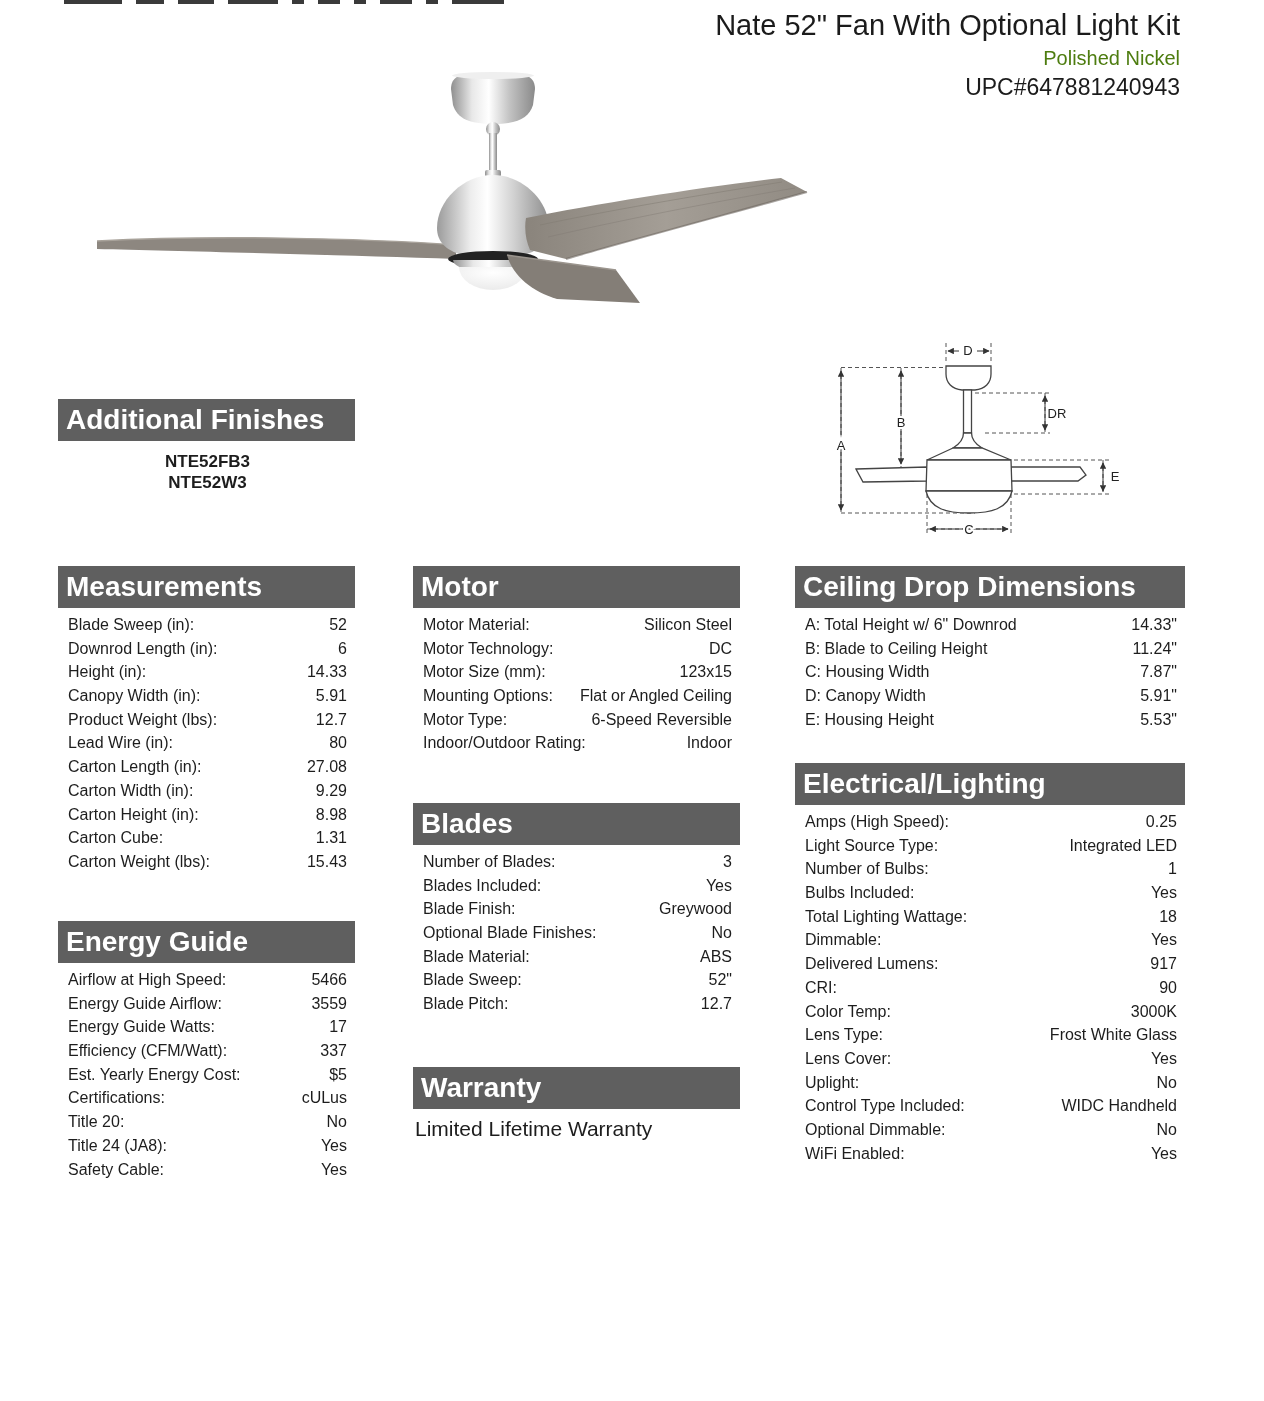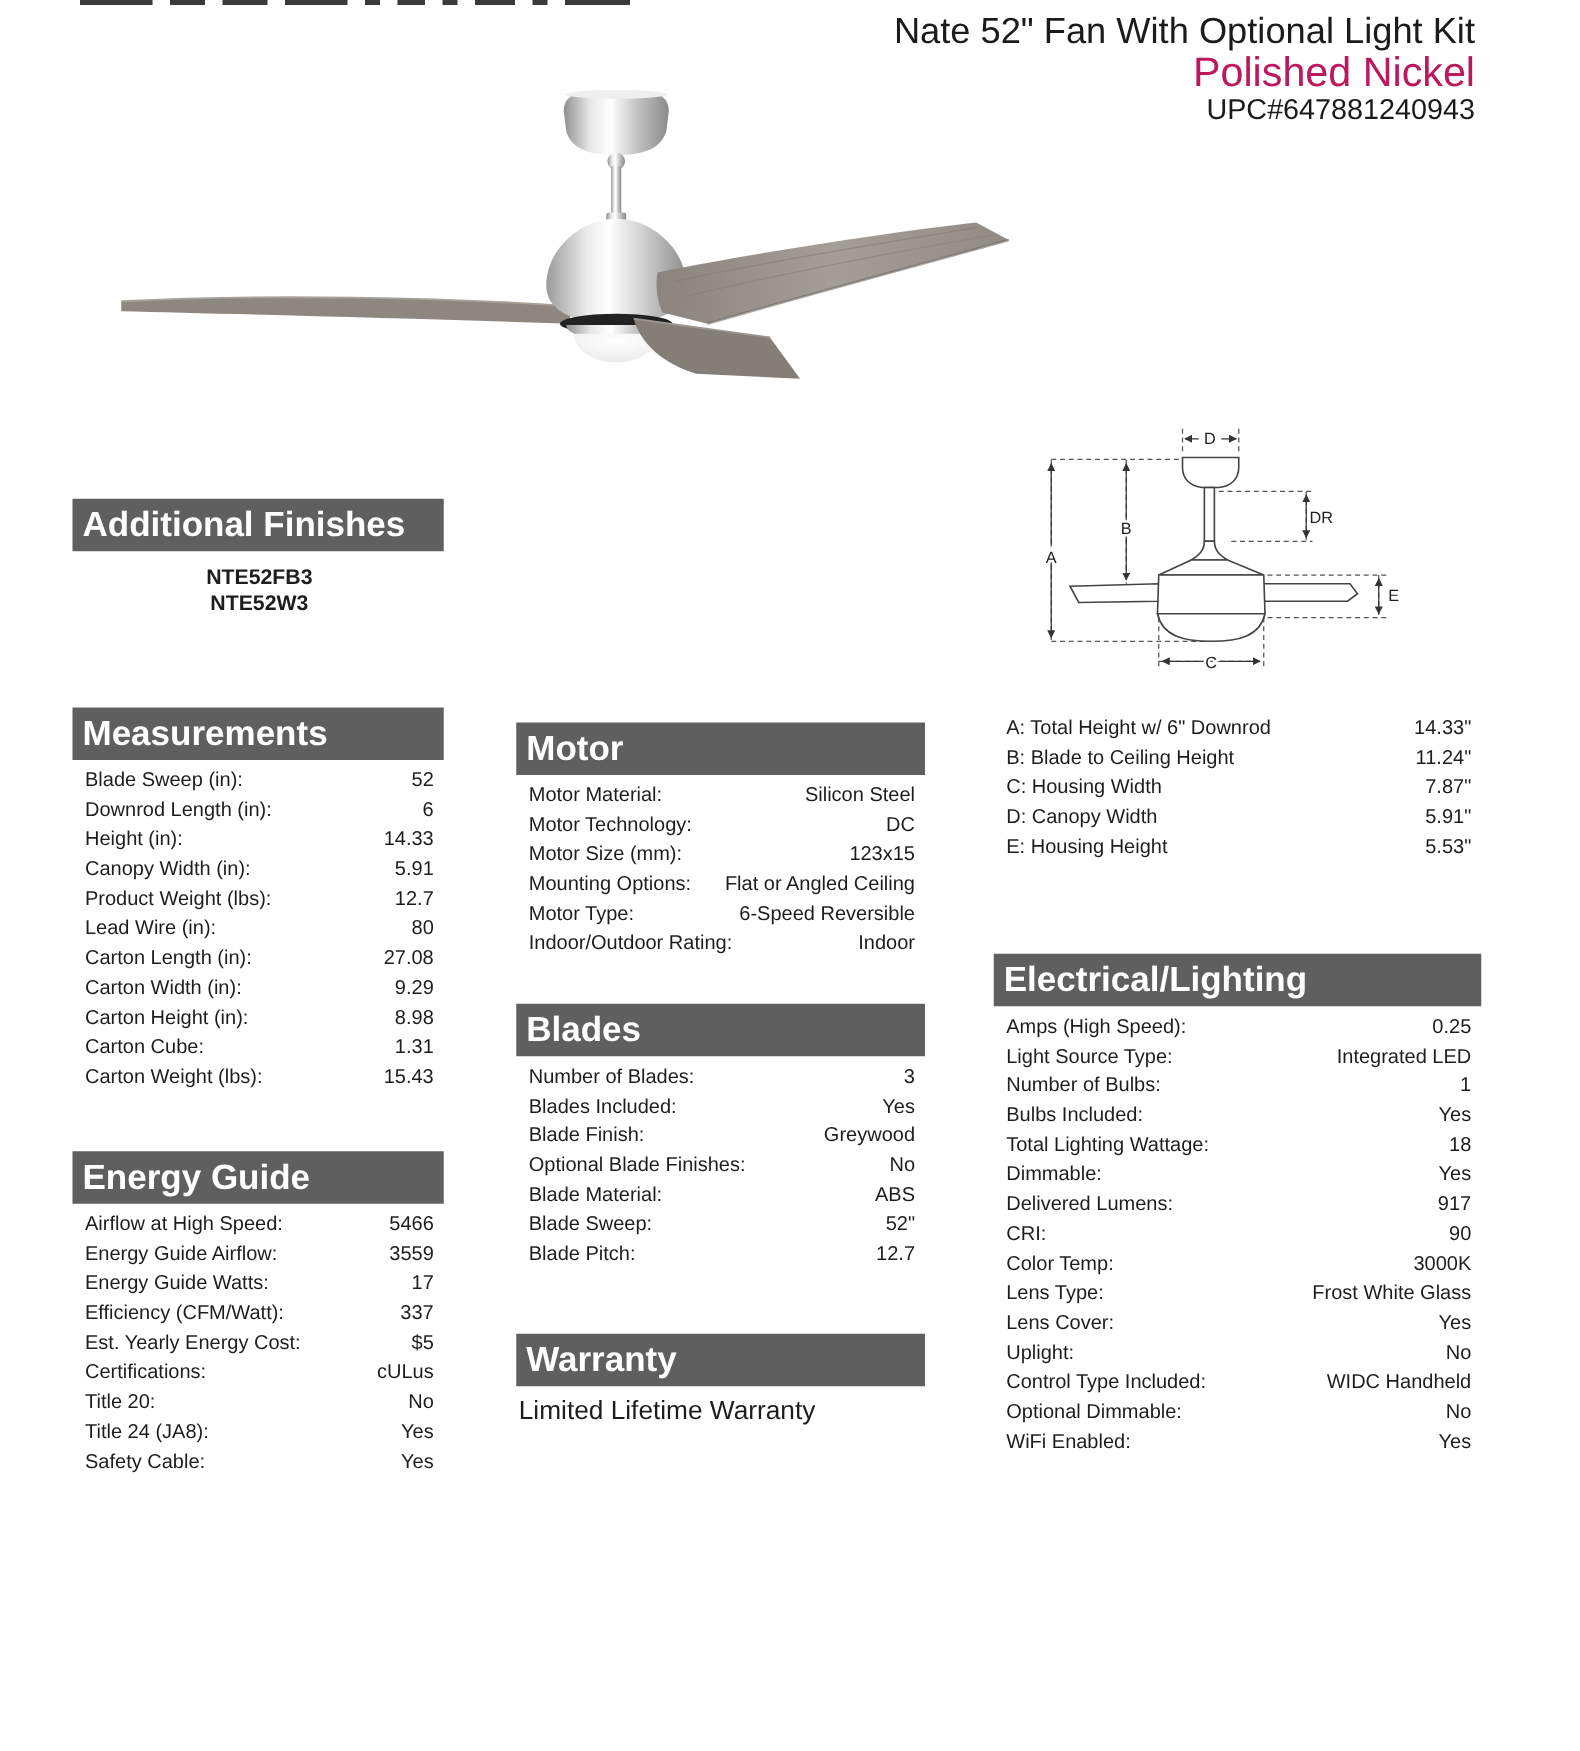--- a/index.html
+++ b/index.html
@@ -7,21 +7,21 @@
     position:relative;width:1264px;height:1401px;background:#fff;overflow:hidden;
     font-family:"Liberation Sans","DejaVu Sans",sans-serif;color:var(--body-text,#1d1d1d);
   }
   
   .frag-row{position:absolute;top:0;left:64px;height:5px;display:flex;gap:14px;align-items:flex-start;}
   .frag-row span{display:block;height:4px;background:#3a3a3a;}
 
   
   .title-block{position:absolute;top:8px;right:84px;text-align:right;white-space:nowrap;}
   .title-main{font-size:29px;line-height:35px;color:#1b1b1b;}
-  .title-sub{font-size:33px;line-height:30px;color:#be185d;}
+  .title-sub{font-size:20px;line-height:30px;color:#4d7c0f;}
   .title-upc{font-size:23px;line-height:29px;color:#1b1b1b;}
 
   
   .spec{position:absolute;}
   .spec-header{
     background:var(--header-bg,#5f5f5f);color:var(--header-text,#fff);
     font-weight:bold;font-size:28px;line-height:42px;height:42px;
     padding:0 0 0 8px;white-space:nowrap;overflow:hidden;
   }
   .spec-rows{margin-top:5px;}
@@ -265,21 +265,21 @@
           <span class="lbl">Title 24 (JA8):</span>
           <span class="val">Yes</span>
         </div>
         <div class="spec-row">
           <span class="lbl">Safety Cable:</span>
           <span class="val">Yes</span>
         </div>
       </div>
   </section>
 
-  <section class="spec" style="left:413px;top:578px;width:327px;">
+  <section class="spec" style="left:413px;top:566px;width:327px;">
     <div class="spec-header">Motor</div>
     <div class="spec-rows">
         <div class="spec-row">
           <span class="lbl">Motor Material:</span>
           <span class="val">Silicon Steel</span>
         </div>
         <div class="spec-row">
           <span class="lbl">Motor Technology:</span>
           <span class="val">DC</span>
         </div>
@@ -335,20 +335,21 @@
         </div>
       </div>
   </section>
 
   <section class="spec" style="left:413px;top:1067px;width:327px;">
     <div class="spec-header">Warranty</div>
     <div class="warranty-text">Limited Lifetime Warranty</div>
   </section>
 
   <section class="spec" style="left:795px;top:566px;width:390px;">
+    <div class="spec-header">Ceiling Drop Dimensions</div>
     <div class="spec-rows">
         <div class="spec-row">
           <span class="lbl">A: Total Height w/ 6" Downrod</span>
           <span class="val">14.33"</span>
         </div>
         <div class="spec-row">
           <span class="lbl">B: Blade to Ceiling Height</span>
           <span class="val">11.24"</span>
         </div>
         <div class="spec-row">

